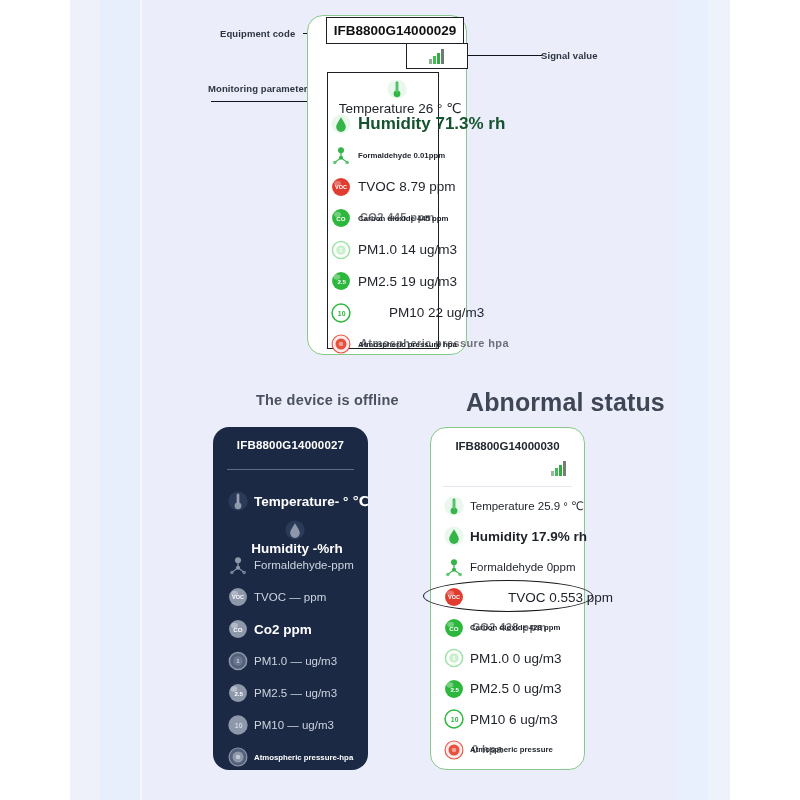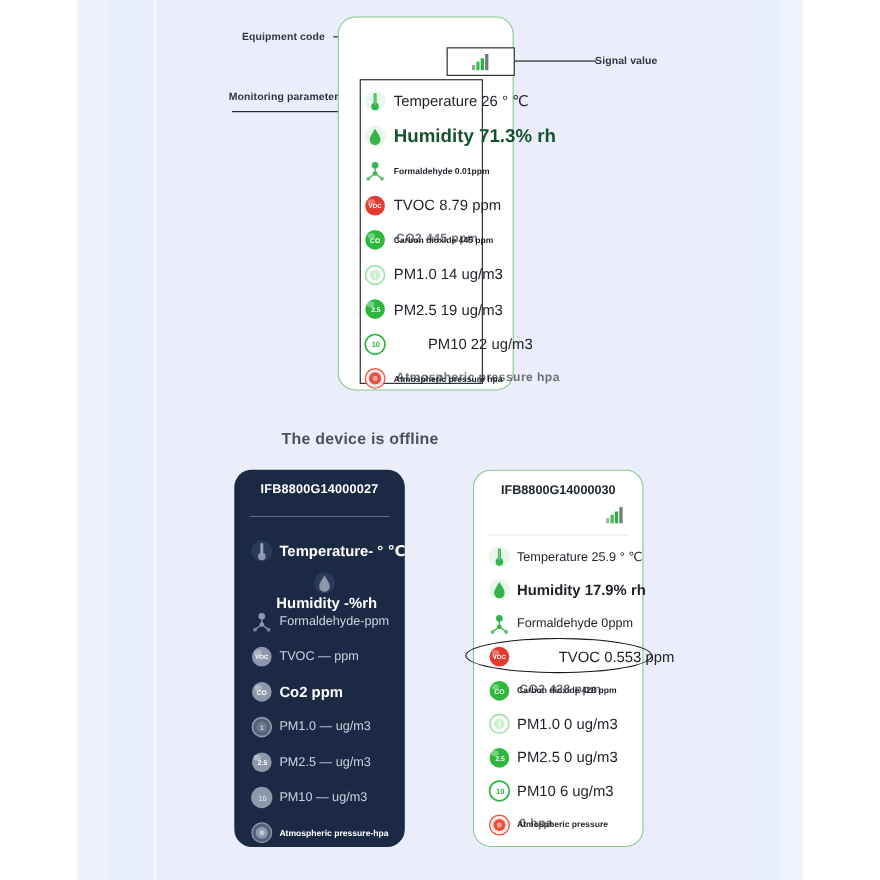--- a/index.html
+++ b/index.html
@@ -110,36 +110,39 @@
   <div class="leader" style="left:303px;top:33px;width:26px;"></div>
 
   <div class="callout-label" style="left:541px;top:50px;">Signal value</div>
   <div class="leader" style="left:467px;top:55px;width:75px;"></div>
 
   <div class="callout-label" style="left:208px;top:83px;">Monitoring parameters</div>
   <div class="leader" style="left:211px;top:101px;width:120px;"></div>
 
   <div class="device-card" id="main-card"></div>
 
+  <div class="code-box" id="main-code-box">
+    <span>IFB8800G14000029</span>
+  </div>
 
   <div id="main-signal-box">
     <span class="icn">
       <svg width="17" height="15" viewBox="0 0 17 15">
         <rect x="0" y="10" width="3" height="5" fill="#8fae96"></rect>
         <rect x="4" y="7" width="3" height="8" fill="#3fbf52"></rect>
         <rect x="8" y="4" width="3" height="11" fill="#2fae44"></rect>
         <rect x="12" y="0" width="3" height="15" fill="#6d7b72"></rect>
       </svg>
     </span>
   </div>
 
   <div id="main-params-box"></div>
 
   <div id="main-rows">
-      <div class="prow" style="left: 330px; top: 78px; width: 140px; height: 28px;">
+      <div class="prow" style="left: 330px; top: 78px; width: 140px; height: 28px; flex-direction: column;">
         <span class="icn" style="margin-right: 6px;">
           <svg width="22" height="22" viewBox="0 0 32 32">
             <circle cx="16" cy="16" r="14" fill="#eaf7ec"></circle>
             <rect x="14" y="5" width="4" height="15" rx="2" fill="#35b44a"></rect>
             <circle cx="16" cy="23" r="5" fill="#35b44a"></circle>
             <rect x="15.2" y="7" width="1.6" height="14" fill="#ffffff" opacity="0.35"></rect>
           </svg>
         </span>
         <span class="ptext" style="font-size: 13.5px; font-weight: 400; color: rgb(29, 33, 40);">Temperature 26 ° ℃</span>
       </div>
@@ -223,20 +226,21 @@
             <circle cx="16" cy="16" r="13" fill="#fdeceb" stroke="#e8503e" stroke-width="1.6"></circle>
             <circle cx="16" cy="16" r="8" fill="#e8503e"></circle>
             <circle cx="16" cy="16" r="3.4" fill="#ffffff" opacity="0.45"></circle>
           </svg>
         </span>
         <span class="ptext" style="font-size: 7.8px; font-weight: 700; color: rgb(29, 33, 40);">Atmospheric pressure hpa</span>
       </div>
     </div>
 
   <div class="heading" id="offline-heading">The device is offline</div>
+  <div class="heading" id="abnormal-heading">Abnormal status</div>
 
   <div id="offline-card">
     <div id="offline-code">IFB8800G14000027</div>
     <div style="position:absolute;left:14px;right:14px;top:42px;height:1.1px;background:#5d6b86;"></div>
     <div id="offline-rows">
         <div class="prow" style="left: 14px; top: 60px; width: 140px; height: 28px;">
           <span class="icn" style="margin-right: 5px;">
             <svg width="22" height="22" viewBox="0 0 32 32">
               <circle cx="16" cy="16" r="14" fill="#2b3a57"></circle>
               <rect x="14" y="5" width="4" height="15" rx="2" fill="#8e98ab"></rect>

